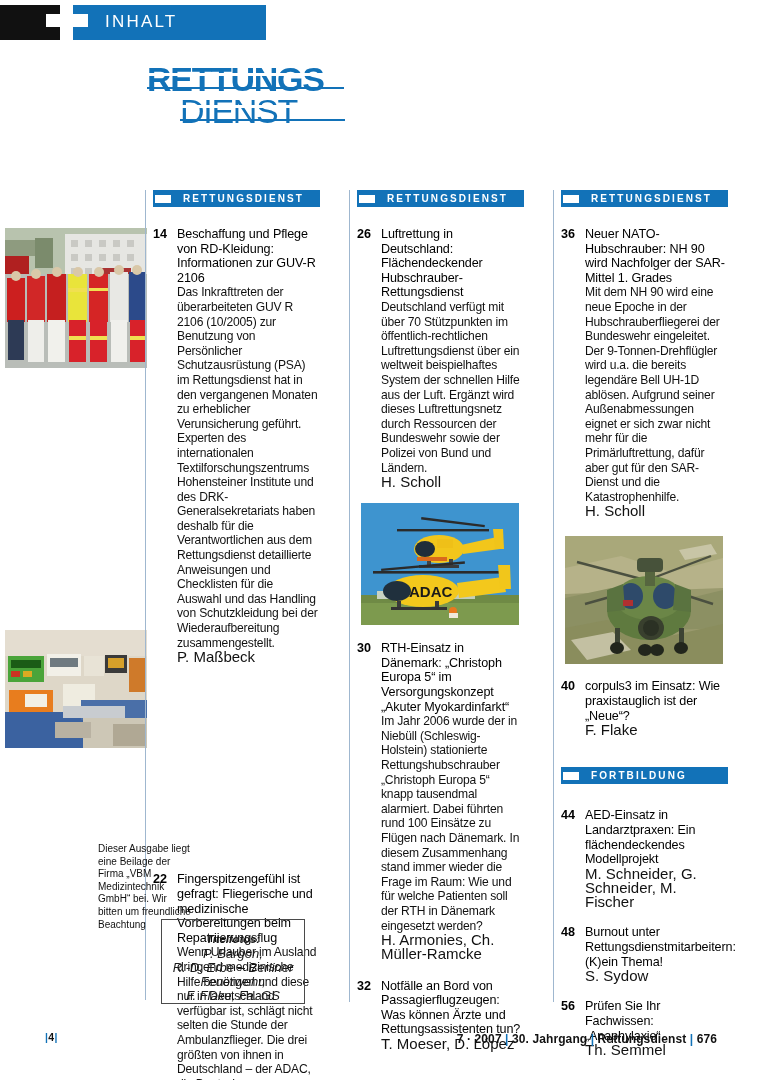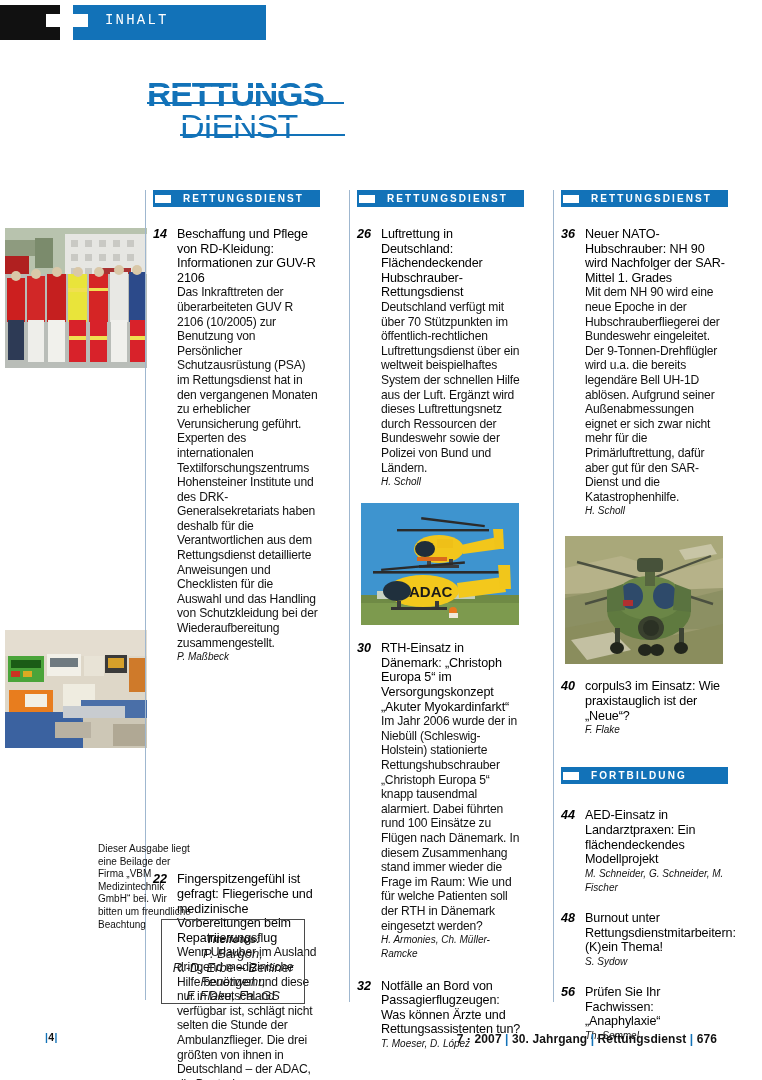--- a/index.html
+++ b/index.html
@@ -13,25 +13,25 @@
   }
 
   
   .topbar{position:absolute;left:0;top:0;width:762px;height:40px;}
   .topbar .black{position:absolute;left:0;top:5px;width:105px;height:35px;background:#111111;}
   .topbar .blue{position:absolute;left:70px;top:5px;width:196px;height:35px;background:#1272b8;}
   .topbar .cross-v{position:absolute;left:60px;top:2px;width:13px;height:42px;background:#ffffff;}
   .topbar .cross-h{position:absolute;left:46px;top:14px;width:42px;height:13px;background:#ffffff;}
   .topbar .inhalt{
     position:absolute;left:105px;top:12px;
-    color:#ffffff;font-size:14px;letter-spacing:2.2px;font-weight:400;font-family:Liberation Mono, monospace;
-  }
-
-  
-  .masthead{position:absolute;left:147px;top:75px;width:200px;height:72px;}
+    color:#ffffff;font-size:17px;letter-spacing:2.2px;font-weight:400;
+  }
+
+  
+  .masthead{position:absolute;left:147px;top:60px;width:200px;height:72px;}
   .logo-line1{
     position:absolute;left:0;top:0;
     font-size:34px;font-weight:bold;color:#1272b8;
     letter-spacing:-1.3px;font-family:"Liberation Sans", sans-serif;
   }
   .logo-line2{
     position:absolute;left:33px;top:32px;
     font-size:34px;font-weight:normal;color:#1272b8;
     letter-spacing:-1.3px;font-family:"Liberation Sans", sans-serif;
   }
@@ -56,33 +56,32 @@
   }
   .sechead .tick{
     position:absolute;left:2px;top:4.5px;width:16px;height:8px;background:#ffffff;
   }
 
   .entry{position:relative;margin-bottom:6px;}
   .entry .pg{
     position:absolute;left:0;top:0;width:22px;
     font-size:12.6px;font-weight:bold;color:#000;
     text-align:left;
-    font-style:italic;
   }
   .entry .body{margin-left:24px;}
   .entry .ttl{
     font-size:12.6px;font-weight:normal;line-height:14.6px;color:#000;
     letter-spacing:-0.12px;
   }
   .entry .desc{
     font-size:12.1px;line-height:14.6px;color:#111;
     letter-spacing:-0.18px;margin-top:0;
   }
   .entry .auth{
-    font-size:10px;font-style:italic;line-height:14.2px;color:#111;
+    font-size:15px;line-height:14.2px;color:#111;
   }
 
   
   .photo{position:absolute;overflow:hidden;background:#cfd6dc;}
 
   
   .sidecap{
     position:absolute;left:50px;top:843px;width:96px;
     font-size:10px;line-height:12.6px;color:#111;margin-left:48px;
   }

